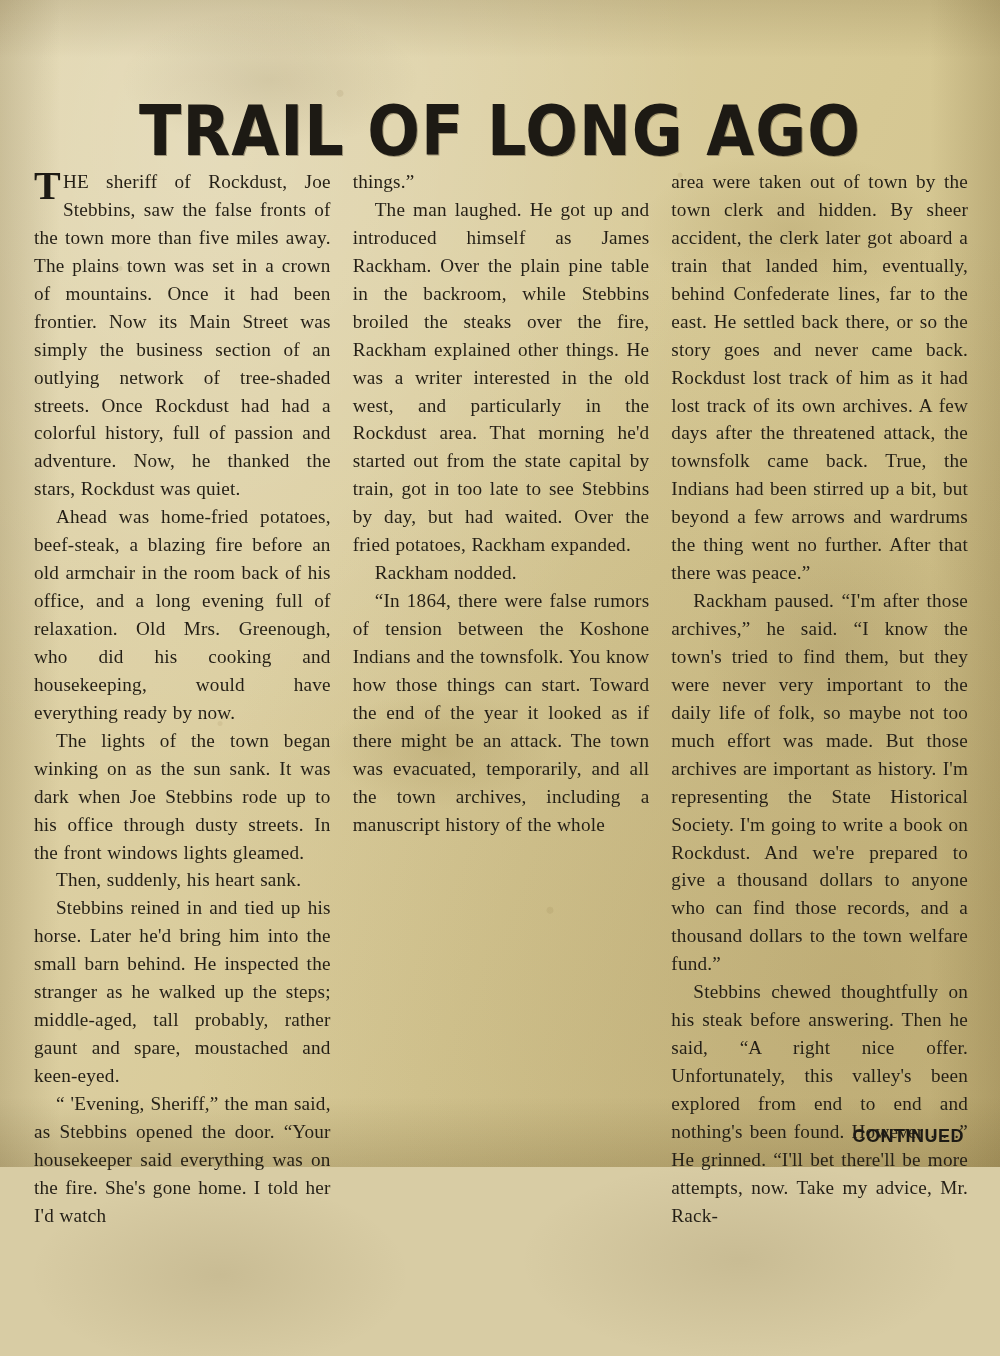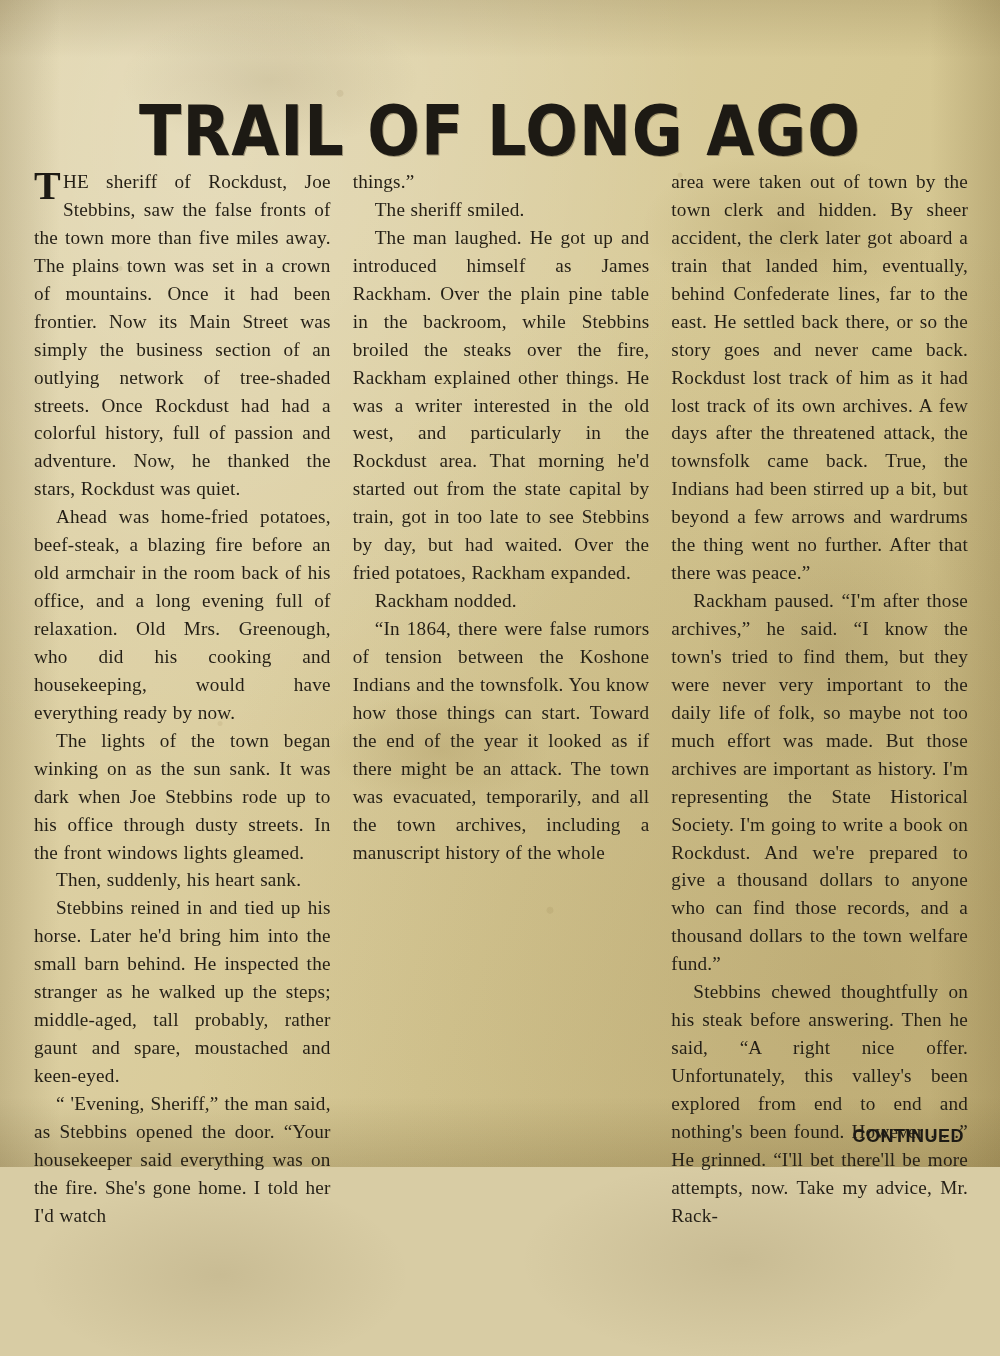--- a/index.html
+++ b/index.html
@@ -159,21 +159,20 @@
       <p class="first"><span class="dropcap">T</span><span>HE sheriff of Rockdust, Joe Stebbins, saw the false fronts of the town more than five miles away. The plains town was set in a crown of mountains. Once it had been frontier. Now its Main Street was simply the business section of an outlying network of tree-shaded streets. Once Rockdust had had a colorful history, full of passion and adventure. Now, he thanked the stars, Rockdust was quiet.</span></p>
       <p>Ahead was home-fried potatoes, beef-steak, a blazing fire before an old armchair in the room back of his office, and a long evening full of relaxation. Old Mrs. Greenough, who did his cooking and housekeeping, would have everything ready by now.</p>
       <p>The lights of the town began winking on as the sun sank. It was dark when Joe Stebbins rode up to his office through dusty streets. In the front windows lights gleamed.</p>
       <p>Then, suddenly, his heart sank.</p>
       <p>Stebbins reined in and tied up his horse. Later he'd bring him into the small barn behind. He inspected the stranger as he walked up the steps; middle-aged, tall probably, rather gaunt and spare, moustached and keen-eyed.</p>
       <p>“ 'Evening, Sheriff,” the man said, as Stebbins opened the door. “Your housekeeper said everything was on the fire. She's gone home. I told her I'd watch</p>
     </div>
 
     <div class="col">
       <p class="first">things.”</p>
-      <p>The sheriff smiled.</p>
       <p>The man laughed. He got up and introduced himself as James Rackham. Over the plain pine table in the backroom, while Stebbins broiled the steaks over the fire, Rackham explained other things. He was a writer interested in the old west, and particularly in the Rockdust area. That morning he'd started out from the state capital by train, got in too late to see Stebbins by day, but had waited. Over the fried potatoes, Rackham expanded.</p>
       <p>Rackham nodded.</p>
       <p>“In 1864, there were false rumors of tension between the Koshone Indians and the townsfolk. You know how those things can start. Toward the end of the year it looked as if there might be an attack. The town was evacuated, temporarily, and all the town archives, including a manuscript history of the whole</p>
     </div>
 
     <div class="col">
       <p class="first">area were taken out of town by the town clerk and hidden. By sheer accident, the clerk later got aboard a train that landed him, eventually, behind Confederate lines, far to the east. He settled back there, or so the story goes and never came back. Rockdust lost track of him as it had lost track of its own archives. A few days after the threatened attack, the townsfolk came back. True, the Indians had been stirred up a bit, but beyond a few arrows and wardrums the thing went no further. After that there was peace.”</p>
       <p>Rackham paused. “I'm after those archives,” he said. “I know the town's tried to find them, but they were never very important to the daily life of folk, so maybe not too much effort was made. But those archives are important as history. I'm representing the State Historical Society. I'm going to write a book on Rockdust. And we're prepared to give a thousand dollars to anyone who can find those records, and a thousand dollars to the town welfare fund.”</p>
       <p>Stebbins chewed thoughtfully on his steak before answering. Then he said, “A right nice offer. Unfortunately, this valley's been explored from end to end and nothing's been found. However . . .” He grinned. “I'll bet there'll be more attempts, now. Take my advice, Mr. Rack-</p>
     </div>

